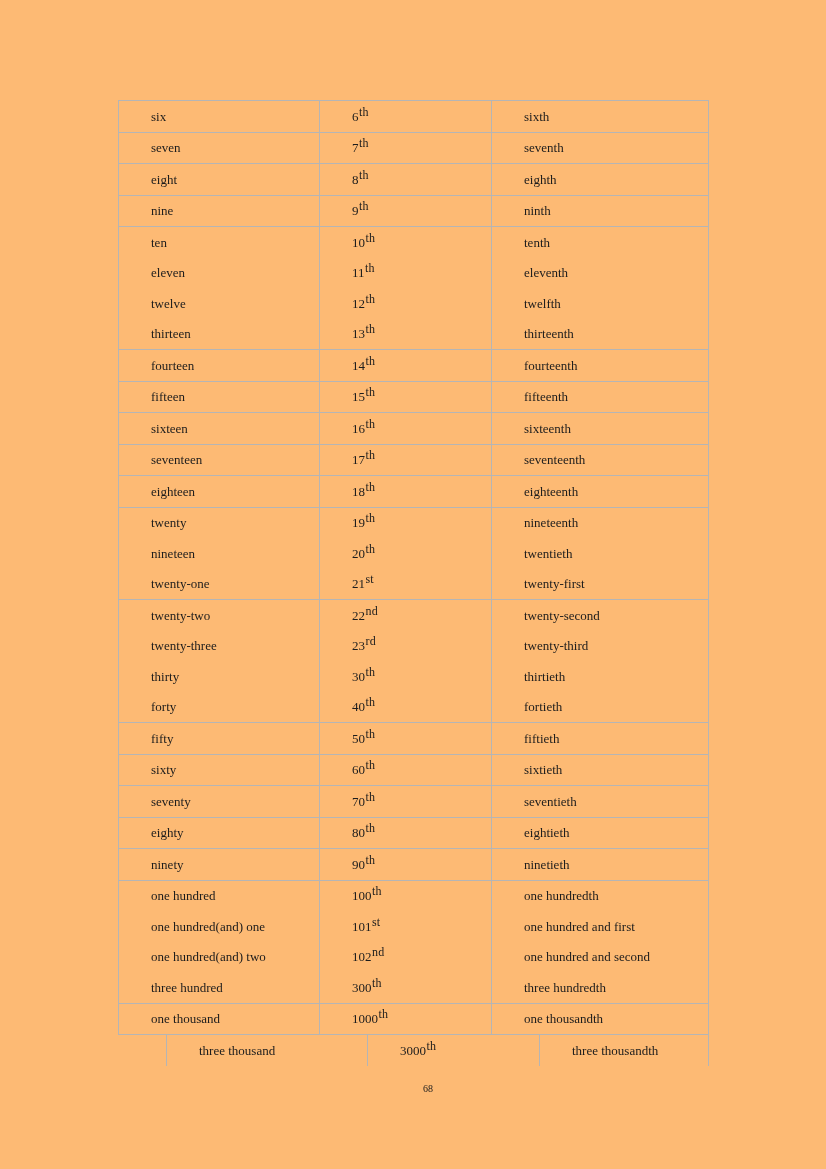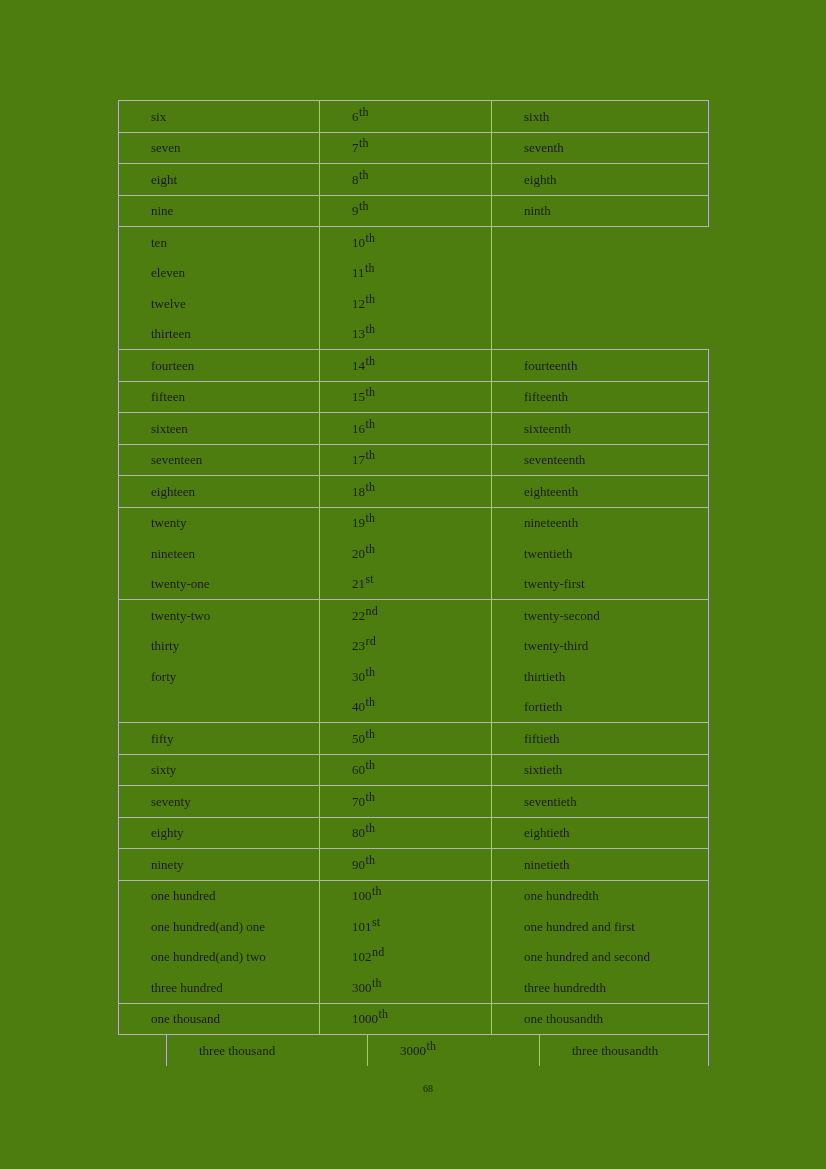--- a/index.html
+++ b/index.html
@@ -53,21 +53,21 @@
     position: absolute;
     left: 428px;
     top: 1083px;
     transform: translateX(-50%);
     font-size: 10px;
   }
 </style>
 </head>
 <body>
 
-<div class="page" style="background: #4d7c0f; color: rgb(28, 28, 28);">
+<div class="page" style="background: #fdba74; color: rgb(28, 28, 28);">
   <div class="doc-table" style="--bc: #b5b5b5;">
       <div class="trow">
         <div class="tcell c1">
           <div class="tline">six</div>
         </div>
         <div class="tcell c2">
           <div class="tline">
             <span>6</span>
             <span class="sup">th</span>
           </div>
@@ -136,20 +136,26 @@
           </div>
           <div class="tline">
             <span>12</span>
             <span class="sup">th</span>
           </div>
           <div class="tline">
             <span>13</span>
             <span class="sup">th</span>
           </div>
         </div>
+        <div class="tcell c3">
+          <div class="tline">tenth</div>
+          <div class="tline">eleventh</div>
+          <div class="tline">twelfth</div>
+          <div class="tline">thirteenth</div>
+        </div>
       </div>
       <div class="trow">
         <div class="tcell c1">
           <div class="tline">fourteen</div>
         </div>
         <div class="tcell c2">
           <div class="tline">
             <span>14</span>
             <span class="sup">th</span>
           </div>
@@ -236,20 +242,21 @@
         </div>
         <div class="tcell c3">
           <div class="tline">nineteenth</div>
           <div class="tline">twentieth</div>
           <div class="tline">twenty-first</div>
         </div>
       </div>
       <div class="trow">
         <div class="tcell c1">
           <div class="tline">twenty-two</div>
+          <div class="tline">twenty-three</div>
           <div class="tline">thirty</div>
           <div class="tline">forty</div>
         </div>
         <div class="tcell c2">
           <div class="tline">
             <span>22</span>
             <span class="sup">nd</span>
           </div>
           <div class="tline">
             <span>23</span>

